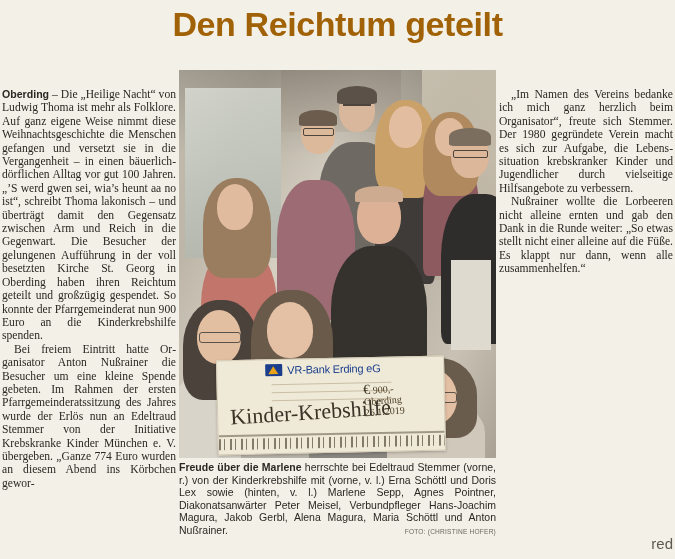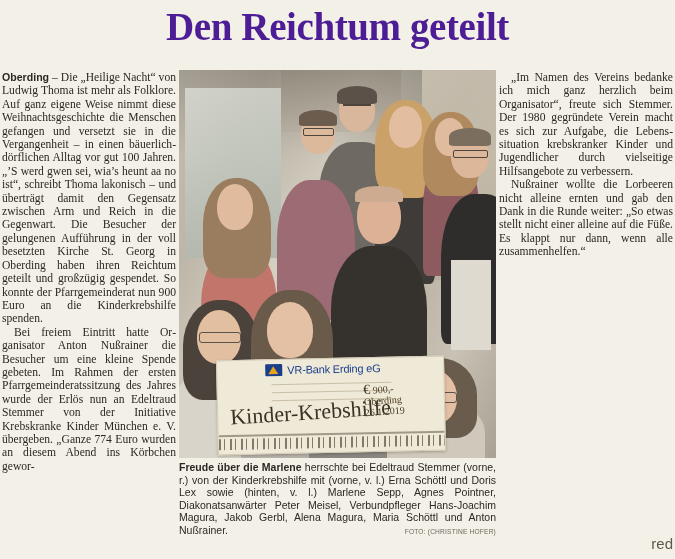--- a/index.html
+++ b/index.html
@@ -15,42 +15,42 @@
     overflow: hidden;
     position: relative;
   }
 
   
   .headline-wrap {
     text-align: center;
     padding-top: 6px;
   }
   .headline {
-    font-family: Liberation Serif, serif;
+    font-family: Liberation Sans, sans-serif;
     font-weight: bold;
-    font-size: 39px;
+    font-size: 34px;
     letter-spacing: -0.4px;
-    color: #4c1d95;
+    color: #a16207;
     line-height: 1.08;
     margin: 0;
   }
   .subhead {
     font-family: "Liberation Sans", sans-serif;
     font-weight: normal;
     font-size: 15.5px;
     color: #3b3731;
     line-height: 1.15;
     margin: 5px 0 0 0;
     letter-spacing: -0.1px;
   }
 
   
   .columns {
     position: absolute;
-    top: 71px;
+    top: 88px;
     left: 0;
     width: 675px;
     height: 346px;
   }
   .col {
     position: absolute;
     top: 0;
     width: 174px;
     font-size: 11.6px;
     line-height: 13.4px;

